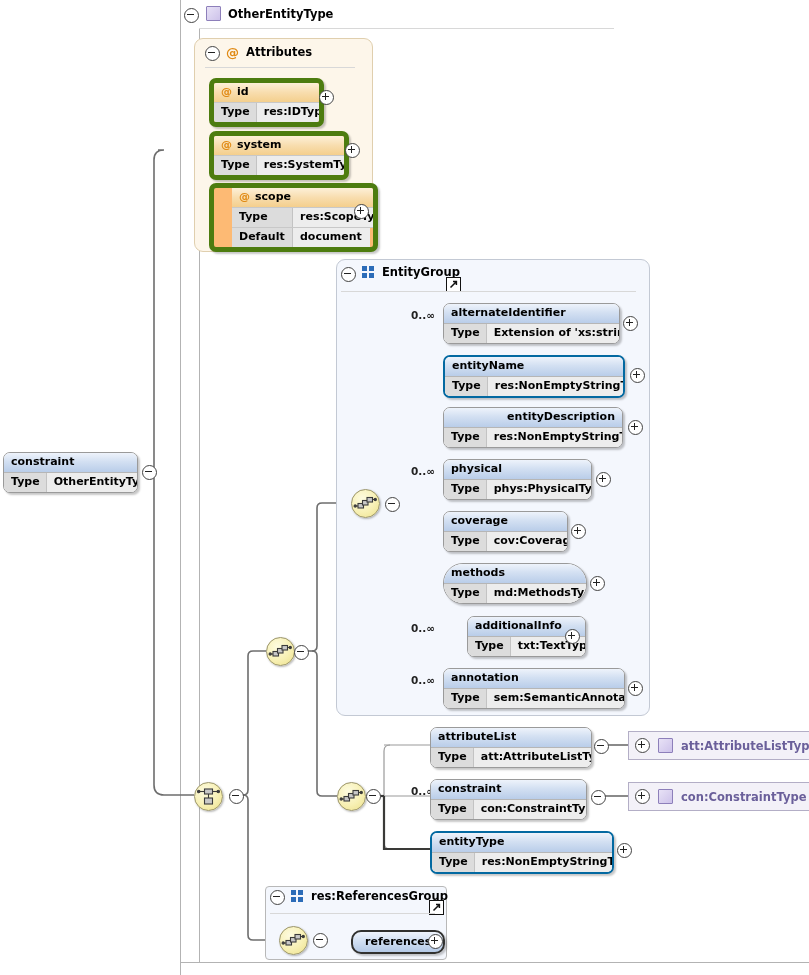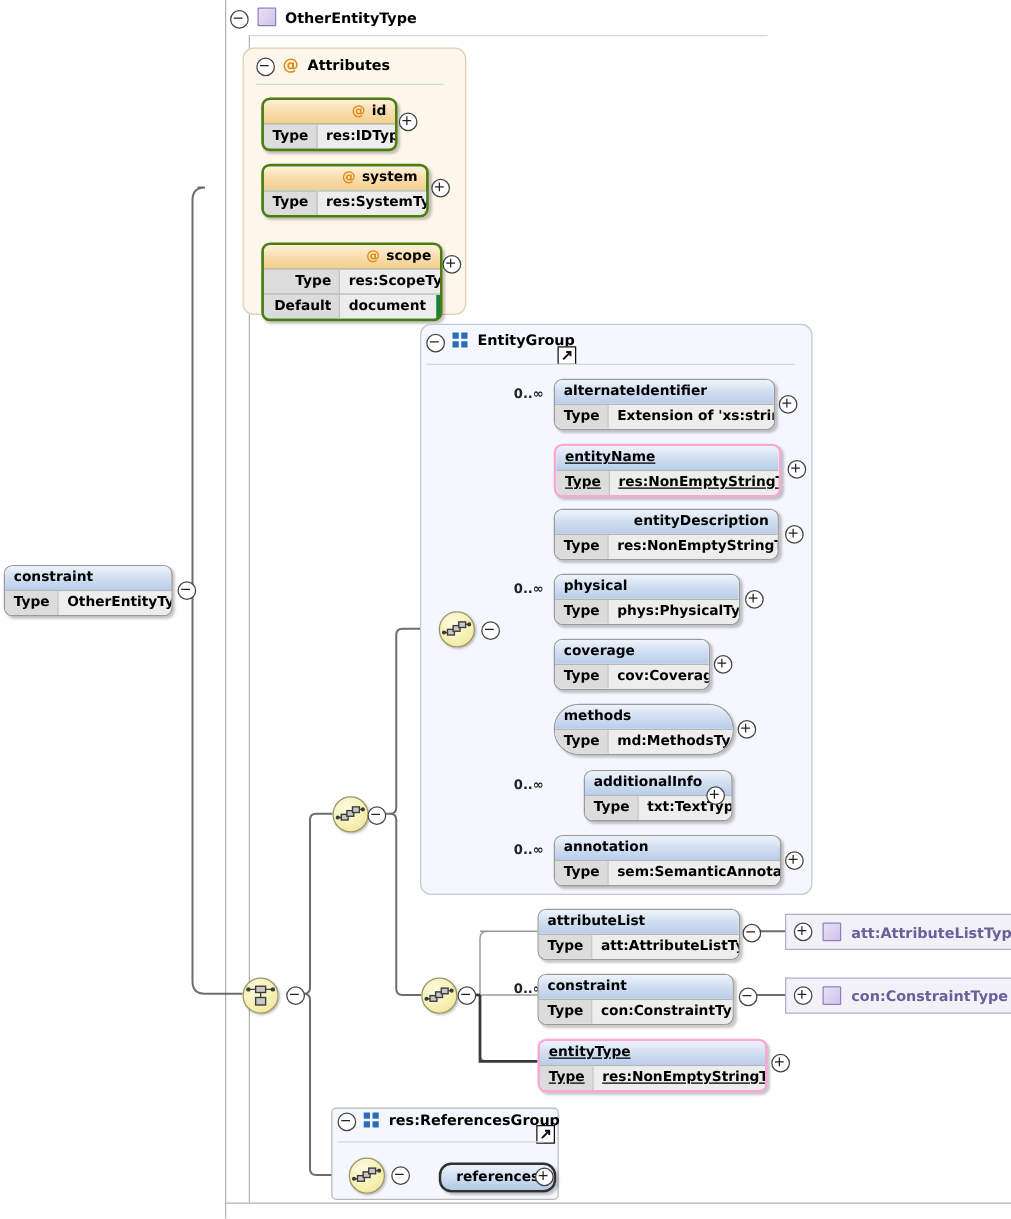--- a/index.html
+++ b/index.html
@@ -9,39 +9,39 @@
 
   #canvas{position:absolute;left:0;top:0;width:809px;height:975px;}
 
   svg.wires{position:absolute;left:0;top:0;width:809px;height:975px;pointer-events:none;}
 
   
   .node{position:absolute;border-radius:7px;
         box-shadow:2px 2px 2px rgba(0,0,0,.22);
         background:#fff;overflow:hidden;
         border:1px solid #9a9a9a;}
-  .node.req{border:2px solid #f9a8d4;text-decoration:underline;}
+  .node.req{border:2px solid #0369a1;}
   .node .nm{
         background:linear-gradient(to bottom,#eef3fb 0%,#d3e0f2 45%,#b9cde9 100%);
         padding:2px 7px 3px 7px;font-weight:bold;font-size:11px;color:#000;
         line-height:14px;white-space:nowrap;}
   .node .tp{display:flex;background:#e9e9e9;border-top:1px solid #b6b6b6;
         line-height:14px;}
   .node .tp .k{background:#dcdcdc;padding:2px 6px 3px 7px;font-weight:bold;
         border-right:1px solid #c3c3c3;white-space:nowrap;}
   .node .tp .v{background:#ededed;padding:2px 8px 3px 7px;font-weight:bold;
         white-space:nowrap;}
 
   
   .pill{position:absolute;border:2px solid #31312f;border-radius:10px;
         background:linear-gradient(to bottom,#eef3fb 0%,#cfdef2 50%,#b4c9e6 100%);
         font-weight:bold;font-size:11px;padding:3px 12px 4px 12px;
         box-shadow:2px 2px 2px rgba(0,0,0,.22);white-space:nowrap;}
-  .attrbox{position:absolute;border:2px solid #4d7c0f;border-radius:7px;
-        box-shadow:2px 2px 2px rgba(0,0,0,.22);background:#15803d;overflow:hidden;text-align:right;}
+  .attrbox{position:absolute;border:5px solid #4d7c0f;border-radius:7px;
+        box-shadow:2px 2px 2px rgba(0,0,0,.22);background:#fdba74;overflow:hidden;}
   .attrbox .nm{
         background:linear-gradient(to bottom,#fdf0d8 0%,#f8ddae 50%,#f4cf8d 100%);
         padding:2px 7px 3px 7px;font-weight:bold;line-height:14px;white-space:nowrap;}
   .attrbox .nm .at{color:#e08a14;font-weight:bold;margin-right:5px;}
   .attrbox .row{display:flex;border-top:1px solid #c8c8c8;line-height:14px;}
   .attrbox .row .k{background:#dcdcdc;padding:2px 6px 3px 7px;font-weight:bold;
         border-right:1px solid #c3c3c3;white-space:nowrap;}
   .attrbox .row .v{background:#ededed;padding:2px 8px 3px 7px;font-weight:bold;
         white-space:nowrap;}
 
@@ -212,21 +212,21 @@
     <div class="nm">
       <span class="at">@</span><span>system</span>
     </div>
     <div class="row">
       <span class="k">Type</span>
       <span class="v">res:SystemType</span>
     </div>
   </div>
   <div class="tog plus" style="left:345px;top:143px;"></div>
 
-  <div class="attrbox" style="left:209px;top:194px;width:141px;">
+  <div class="attrbox" style="left:209px;top:183px;width:141px;padding-left:18px;">
     <div class="nm">
       <span class="at">@</span><span>scope</span>
     </div>
     <div class="row">
       <span class="k" style="min-width:47px">Type</span>
       <span class="v">res:ScopeType</span>
     </div>
     <div class="row">
       <span class="k" style="min-width:47px">Default</span>
       <span class="v">document</span>

